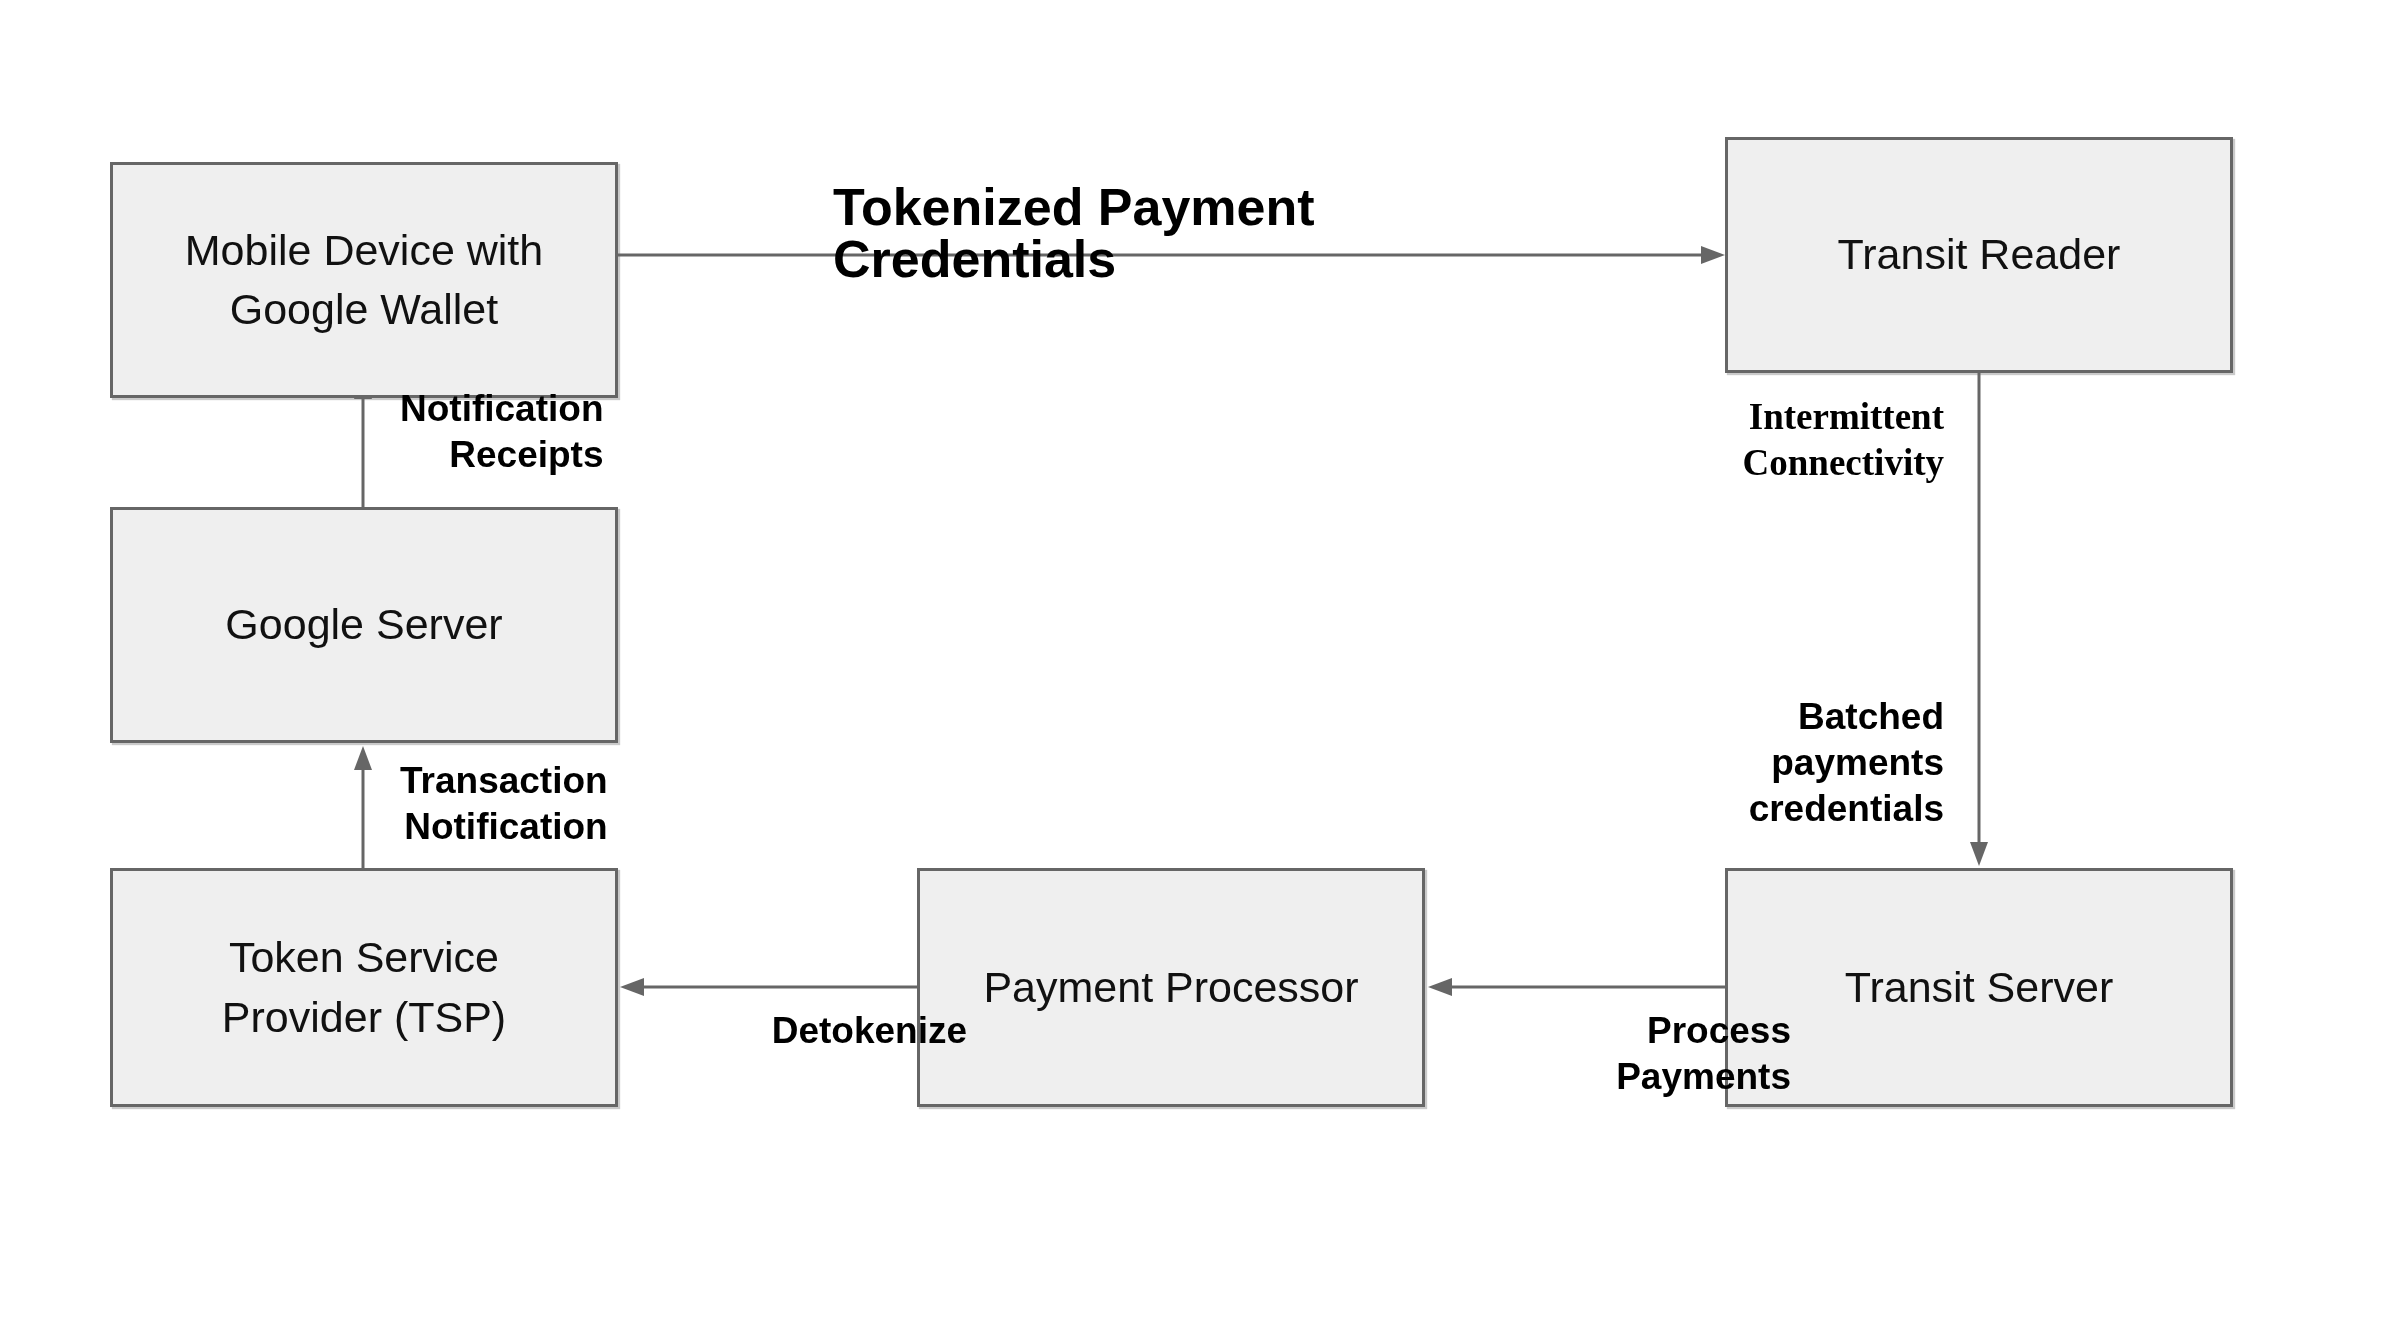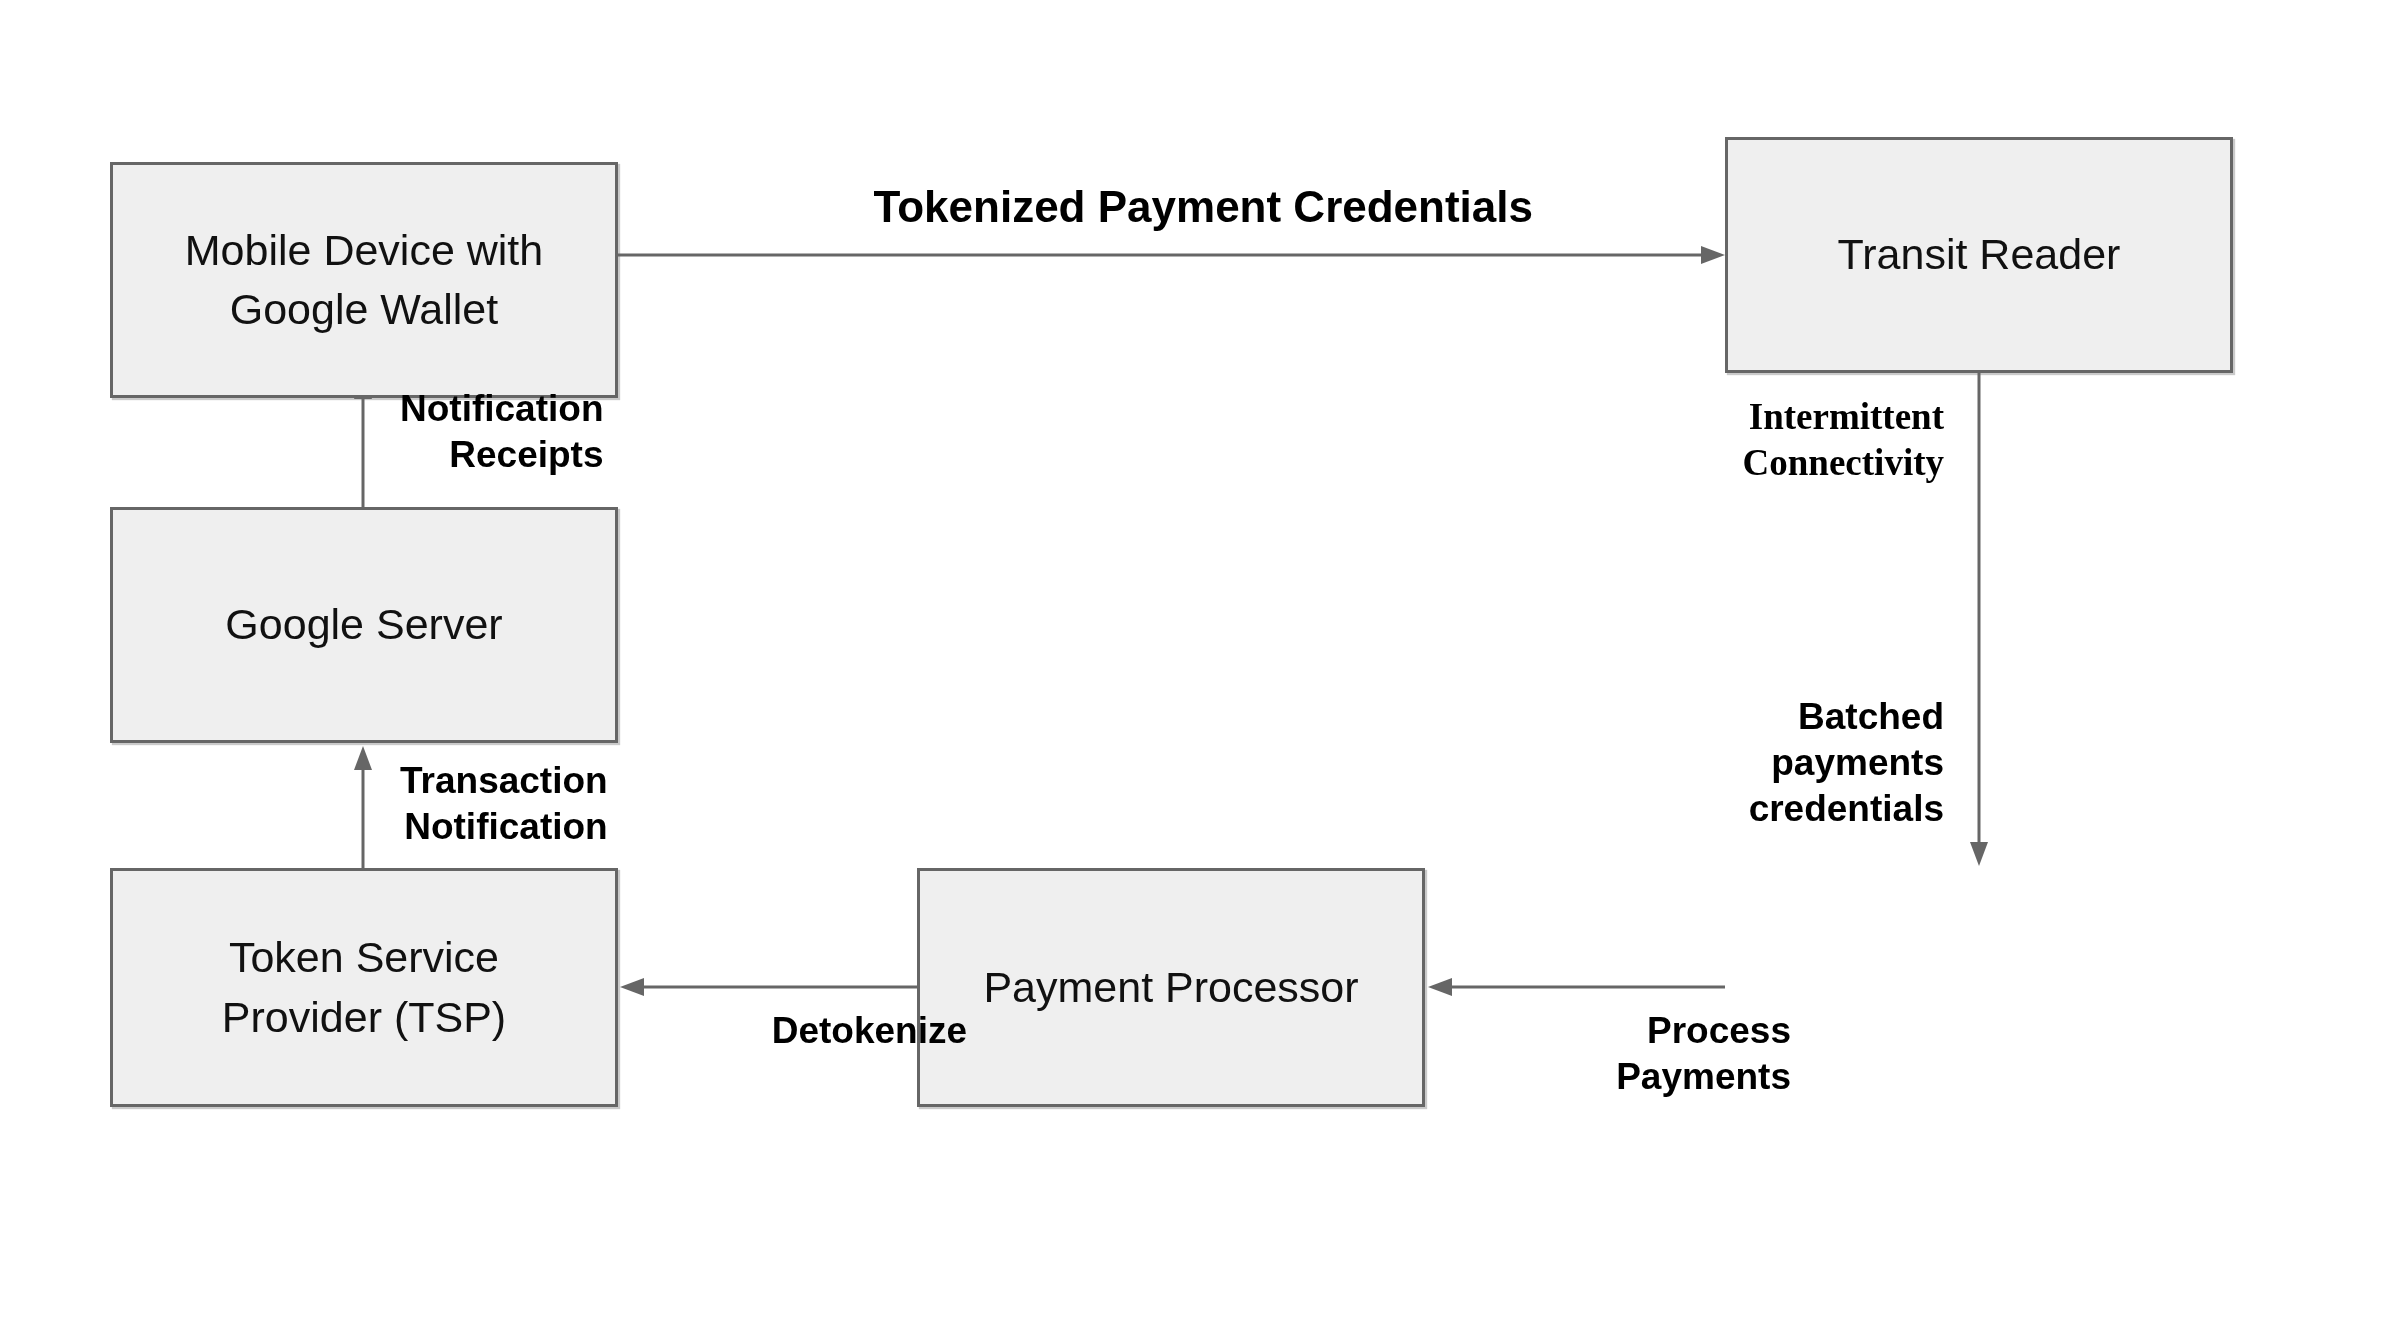--- a/index.html
+++ b/index.html
@@ -32,23 +32,23 @@
   }
   .edge-label {
     position: absolute;
     font-weight: bold;
     color: #000000;
     font-size: 37px;
     line-height: 46px;
     white-space: pre-line;
   }
   .edge-label.title {
-    font-size: 44px;
+    font-size: 52px;
     line-height: 52px;
-    text-align: right;
+    text-align: left;
   }
   .align-left   { text-align: right; }
   .align-right  { text-align: right; }
   .align-center { text-align: right; }
   #arrow-layer {
     position: absolute;
     left: 0; top: 0;
     width: 2389px;
     height: 1344px;
   }
@@ -96,20 +96,21 @@
 
   <div class="node" style="left:1725px; top:137px; width:508px; height:236px;">Transit Reader</div>
 
   <div class="node" style="left:110px; top:507px; width:508px; height:236px;">Google Server</div>
 
   <div class="node" style="left:110px; top:868px; width:508px; height:239px;">Token Service
 Provider (TSP)</div>
 
   <div class="node" style="left:917px; top:868px; width:508px; height:239px;">Payment Processor</div>
 
+  <div class="node" style="left:1725px; top:868px; width:508px; height:239px;">Transit Server</div>
 
   <div class="edge-label title" style="left:833px; top:181px; width:700px;">Tokenized Payment Credentials</div>
 
   <div class="edge-label align-left" style="left:400px; top:386px;">Notification
 Receipts</div>
 
   <div class="edge-label align-left" style="left:400px; top:758px;">Transaction
 Notification</div>
 
   <div class="edge-label align-right" style="right:445px; top:394px;font-family:Liberation Serif, serif;">Intermittent

